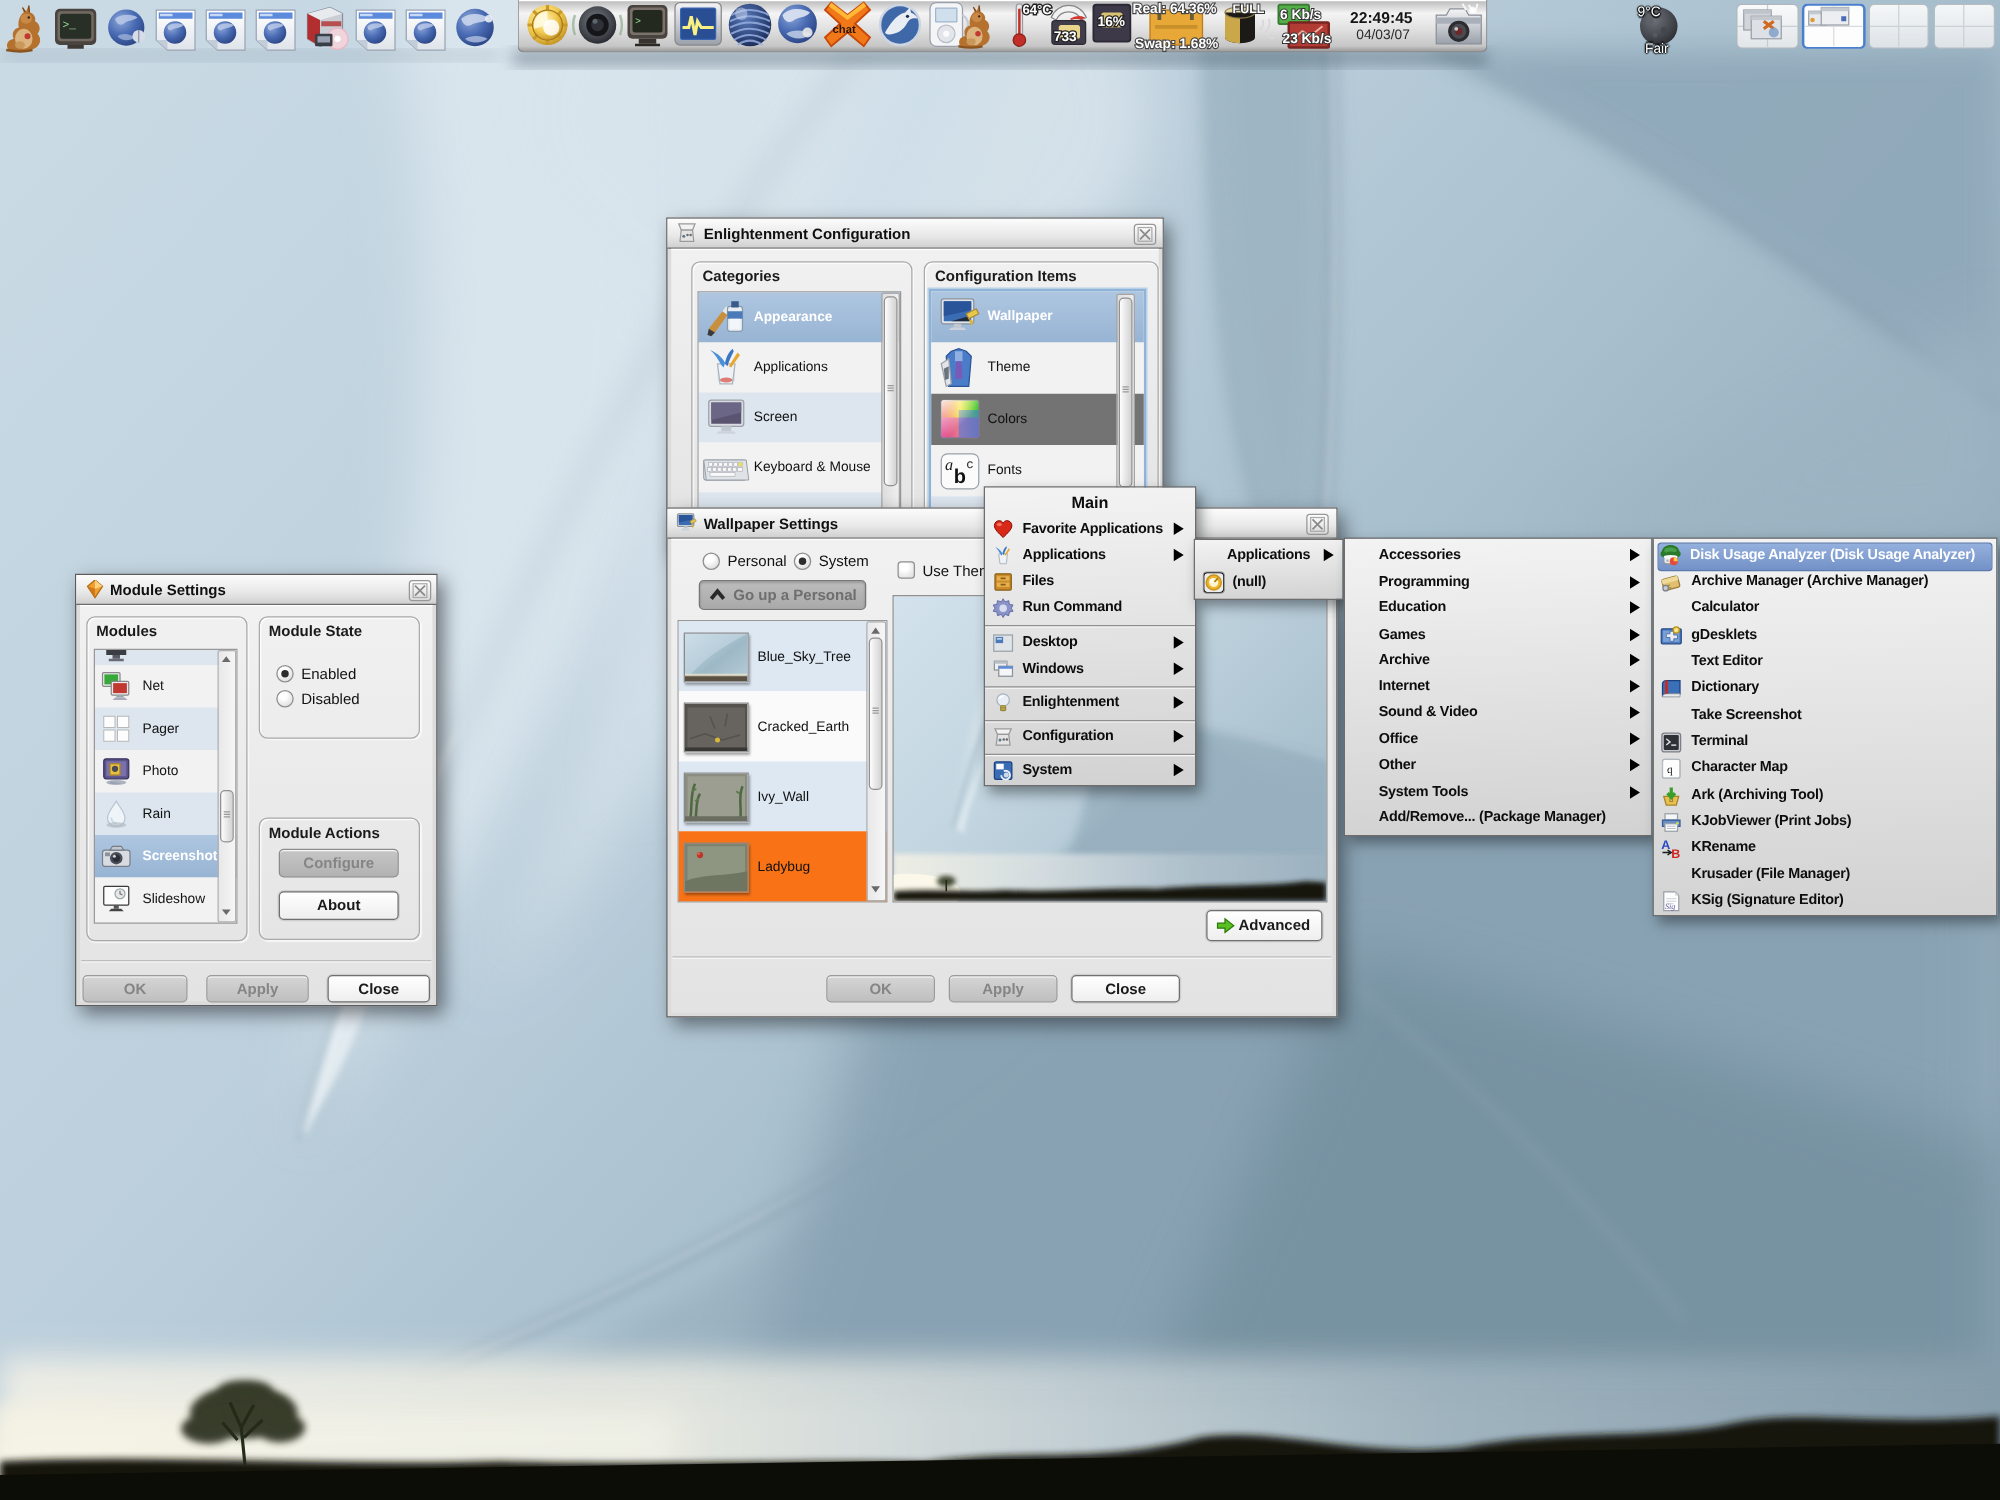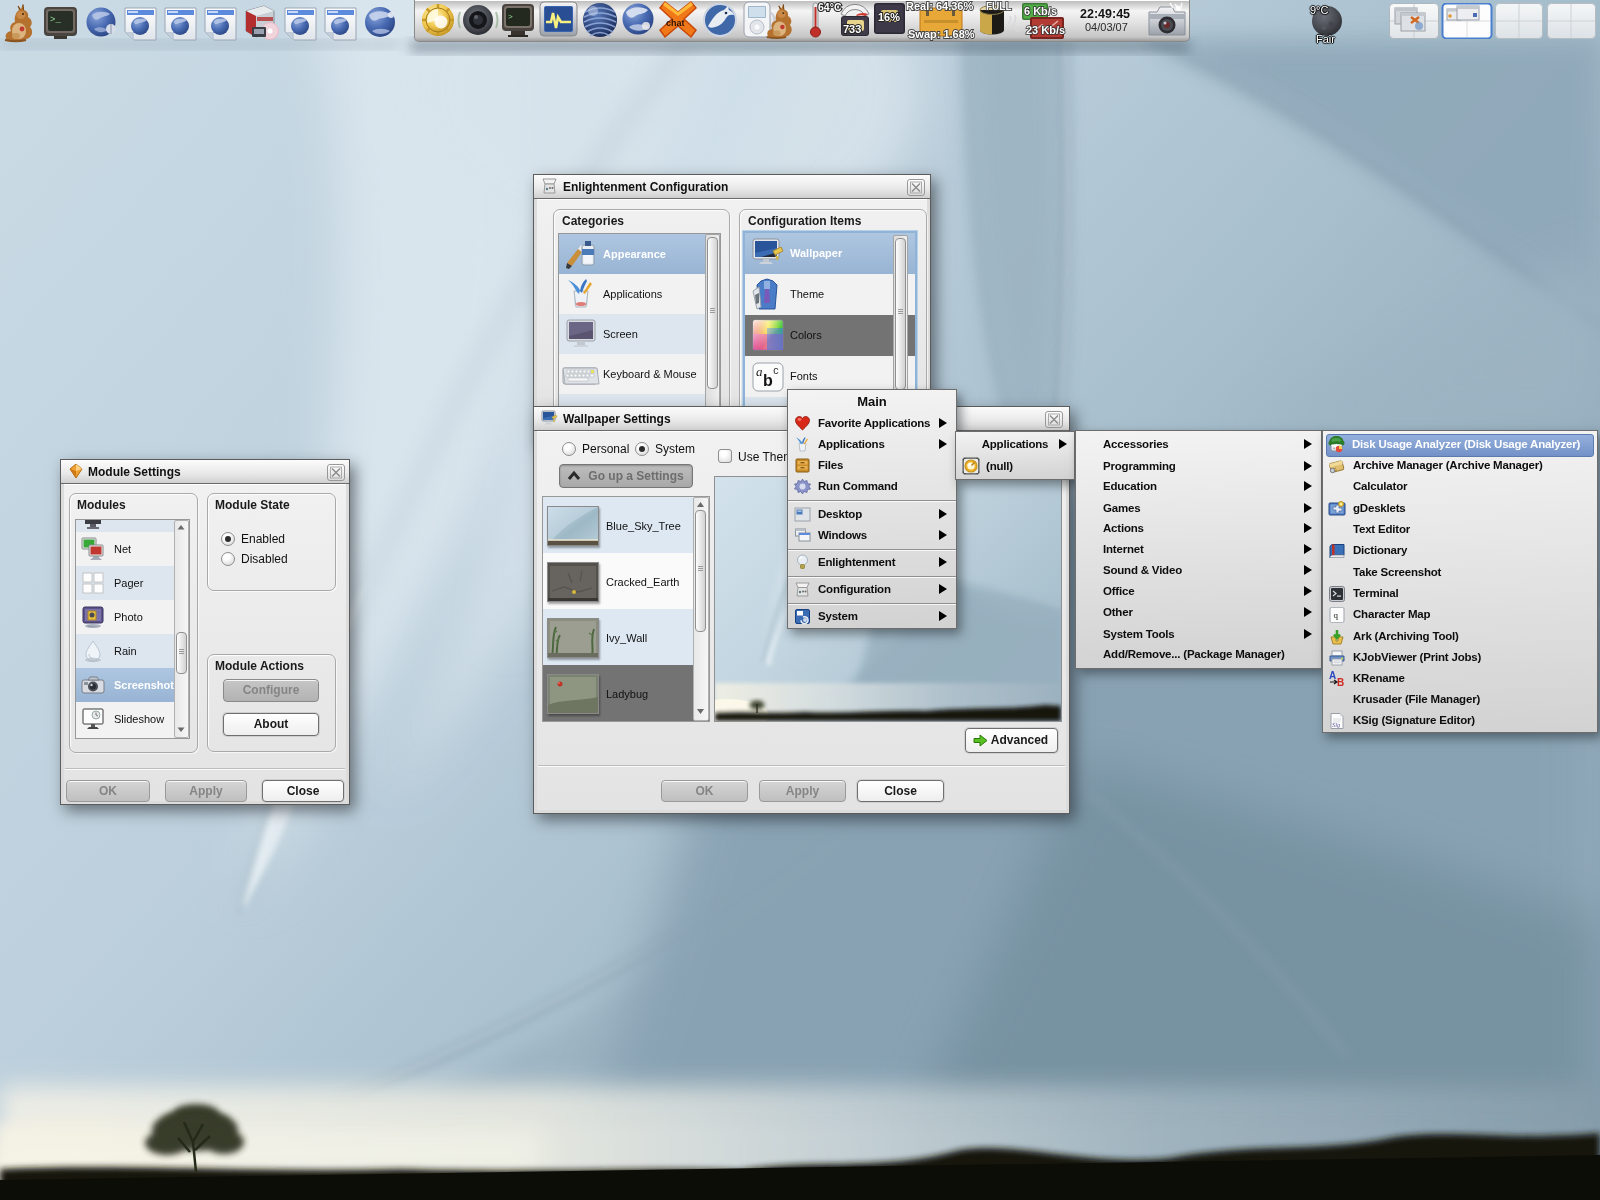--- a/index.html
+++ b/index.html
@@ -544,21 +544,21 @@
 <div class="rad" style="left:101px;top:35px;">
       <div class="dot"></div>
     </div>
 <div class="abs" style="left:121px;top:35px;font-size:12px;color:#111;">System</div>
 <div class="chk" style="left:184px;top:42px;"></div>
 <div class="abs" style="left:204px;top:43px;font-size:12px;color:#111;">Use Theme Wallpaper</div>
 <div class="btn p" style="left:25px;top:57px;width:132px;height:22px;">
 <svg class="abs" style="left:7px;top:5px" width="14" height="12" viewBox="0 0 14 12">
         <path d="M2,9 L7,3 L12,9" stroke="#2a2a2a" stroke-width="3" fill="none"></path>
       </svg>
-<span style="margin-left:20px;line-height:22px;">Go up a Settings</span></div>
+<span style="margin-left:20px;line-height:22px;">Go up a Personal</span></div>
 <div class="list" style="left:8px;top:89px;width:166px;height:224px;background:#fafafa;">
 <div class="row" style="top:0;height:56px;background:#dde8f3;">
 <svg class="thumb abs" style="left:4px;top:9px" width="50" height="38" viewBox="0 0 50 38">
           <defs>
             <linearGradient id="bst" x1="0" y1="0" x2="1" y2="1">
               <stop offset="0" stop-color="#cfe2ec"></stop>
               <stop offset="0.55" stop-color="#9db8c6"></stop>
               <stop offset="1" stop-color="#b8cdd9"></stop>
             </linearGradient>
           </defs>
@@ -583,21 +583,21 @@
 <div class="row" style="top:56px;height:56px;background:#fafafa;">
 <svg class="thumb abs" style="left:4px;top:9px" width="50" height="38" viewBox="0 0 50 38">
           <rect width="50" height="38" fill="#55524e"></rect>
           <rect x="2" y="3" width="46" height="32" fill="#67645f"></rect>
           <path d="M4,28 L16,24 L30,29 L44,25 M20,10 L24,20 M34,8 L32,18" stroke="#55524d" stroke-width="1.2" fill="none"></path>
           <circle cx="26" cy="29" r="2" fill="#d8b838"></circle>
           <rect x="0" y="35" width="50" height="3" fill="#3a3834"></rect>
         </svg>
 <div class="rtx" style="left:63px;top:23px;">Cracked_Earth</div>
       </div>
-<div class="row" style="top:168px;height:56px;background:#737373;">
+<div class="row" style="top:168px;height:56px;background:#f97316;">
 <svg class="thumb abs" style="left:4px;top:9px" width="50" height="38" viewBox="0 0 50 38">
           <rect width="50" height="38" fill="#7a8272"></rect>
           <rect x="2" y="2" width="46" height="34" fill="#8e9682"></rect>
           <path d="M0,30 C14,24 34,26 50,22 L50,38 L0,38 Z" fill="#6e7662"></path>
           <circle cx="12" cy="9" r="2.5" fill="#c03428"></circle>
           <circle cx="11" cy="8" r="1" fill="#e86858"></circle>
         </svg>
 <div class="rtx" style="left:63px;top:23px;">Ladybug</div>
       </div>
 </div>
@@ -895,21 +895,21 @@
     </div>
 <div class="mi" style="top:45px;">
       <div class="mtx" style="left:26px;">Education</div>
       <div class="mar"></div>
     </div>
 <div class="mi" style="top:67px;">
       <div class="mtx" style="left:26px;">Games</div>
       <div class="mar"></div>
     </div>
 <div class="mi" style="top:87px;">
-      <div class="mtx" style="left:26px;">Actions</div>
+      <div class="mtx" style="left:26px;">Archive</div>
       <div class="mar"></div>
     </div>
 <div class="mi" style="top:108px;">
       <div class="mtx" style="left:26px;">Internet</div>
       <div class="mar"></div>
     </div>
 <div class="mi" style="top:129px;">
       <div class="mtx" style="left:26px;">Sound &amp; Video</div>
       <div class="mar"></div>
     </div>

